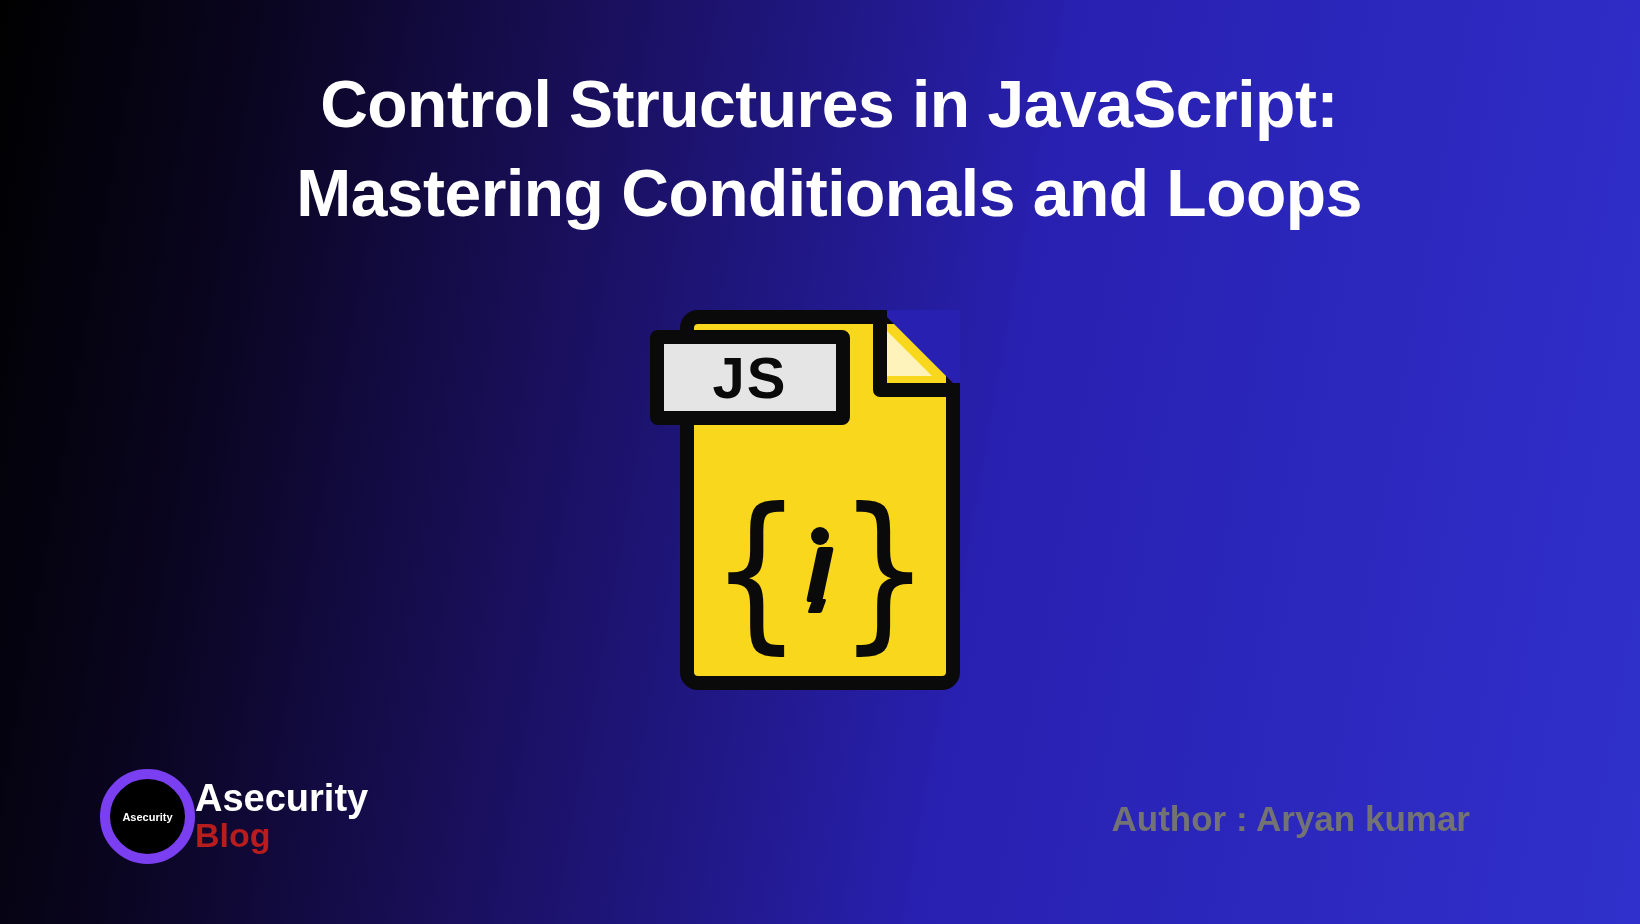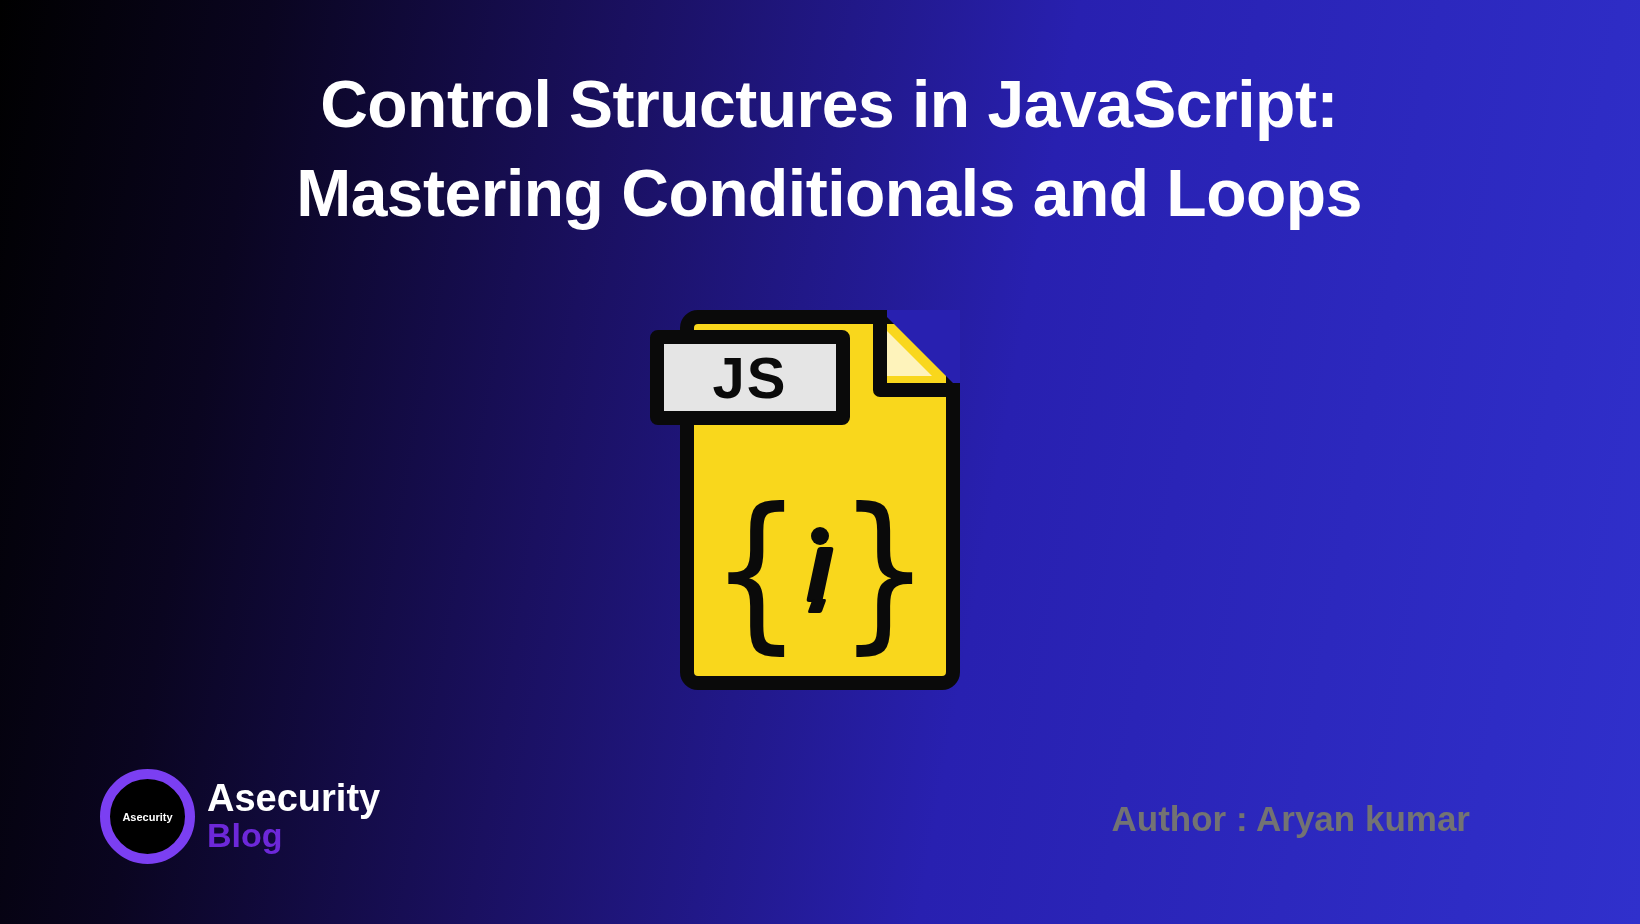--- a/index.html
+++ b/index.html
@@ -126,21 +126,20 @@
       transform: skewX(-20deg) translateX(-3px);
       border-radius: 2px;
       margin-top: -3px;
     }
     .logo-section {
       position: absolute;
       bottom: 60px;
       left: 100px;
       display: flex;
       align-items: center;
-      gap: 12px;
       margin-top: 48px;
     }
     .logo-circle {
       width: 95px;
       height: 95px;
       border: 10px solid #7b3ff2;
       border-radius: 50%;
       background: #000000;
       display: flex;
       align-items: center;
@@ -167,21 +166,21 @@
       justify-content: center;
     }
     .logo-text-top {
       color: #ffffff;
       font-size: 38px;
       font-weight: 900;
       line-height: 1;
       font-family: Arial, sans-serif;
     }
     .logo-text-bottom {
-      color: #6d28d9;
+      color: #b91c1c;
       font-size: 34px;
       font-weight: 900;
       line-height: 1.1;
       font-family: Arial, sans-serif;
     }
     .author {
       position: absolute;
       bottom: 85px;
       right: 170px;
       color: #737373;

